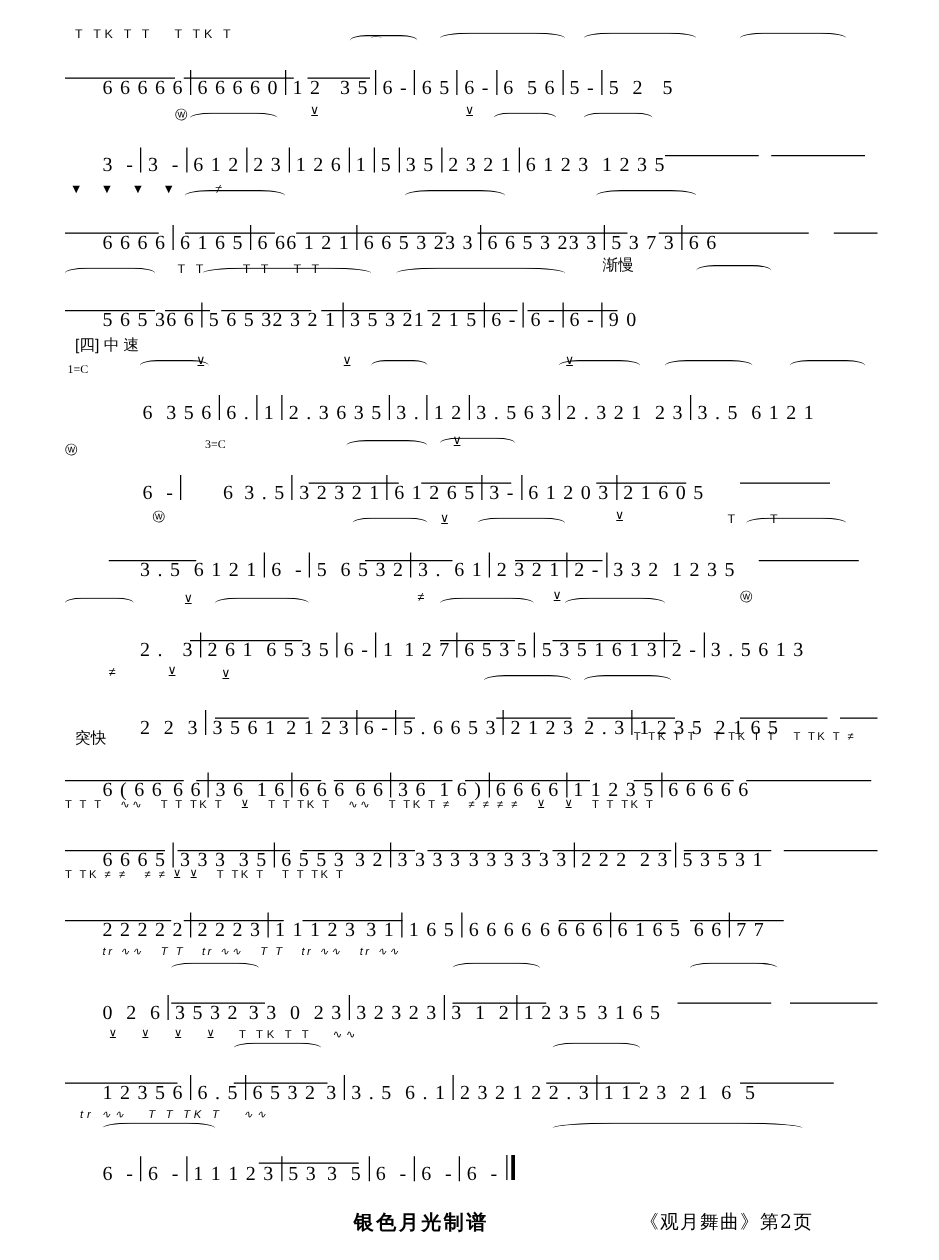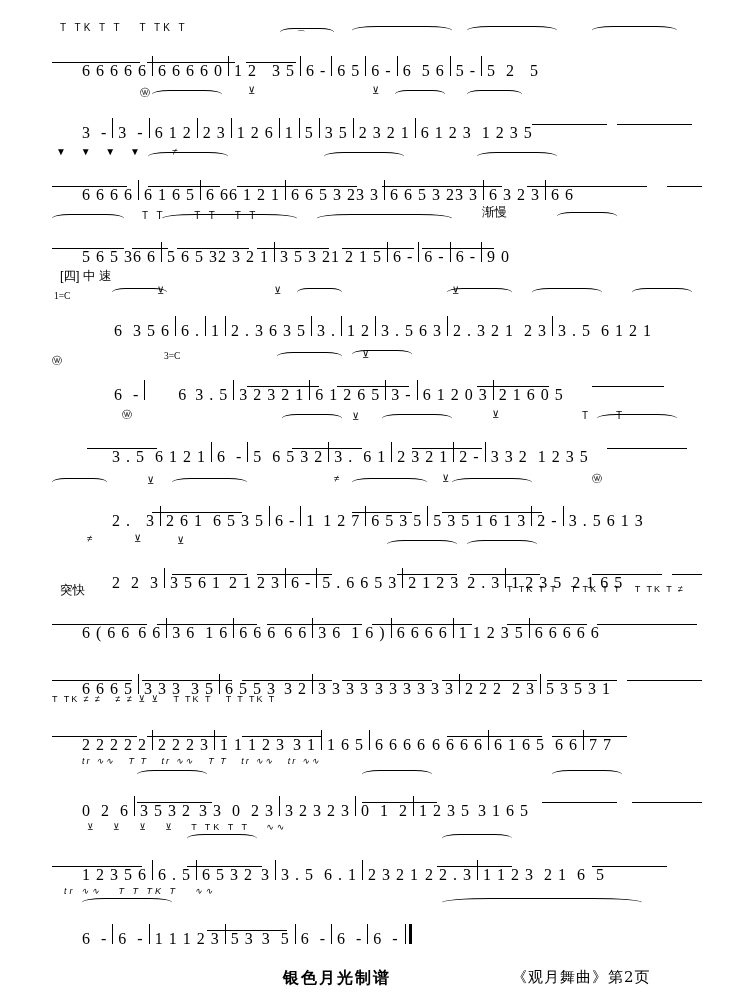--- a/index.html
+++ b/index.html
@@ -137,21 +137,21 @@
     <div class="slur" style="left:100px;top:6px;width:70px;"></div>
     <div class="slur" style="left:343px;top:6px;width:50px;"></div>
     <div class="slur" style="left:415px;top:6px;width:55px;"></div>
     <div class="underline-row" style="left:480px;top:40px;width:75px;"></div>
     <div class="underline-row" style="left:565px;top:40px;width:75px;"></div>
   </div>
 
   <div class="system" style="top:146px;">
     <div class="tech" style="left:4px;top:0px;letter-spacing:6px;">▼ ▼ ▼ ▼   ≠</div>
     <div class="notes" style="position:absolute;left:0;top:18px;">
-      <span>6 6 6 6</span><span class="barline"></span><span>6 1 6 5</span><span class="barline"></span><span>6 6</span><span>6 1 2 1</span><span class="barline"></span><span>6 6 5 3 2</span><span>3 3</span><span class="barline"></span><span>6 6 5 3 2</span><span>3 3</span><span class="barline"></span><span>6 3 2 3</span><span class="barline"></span><span>6 6</span>
+      <span>6 6 6 6</span><span class="barline"></span><span>6 1 6 5</span><span class="barline"></span><span>6 6</span><span>6 1 2 1</span><span class="barline"></span><span>6 6 5 3 2</span><span>3 3</span><span class="barline"></span><span>6 6 5 3 2</span><span>3 3</span><span class="barline"></span><span>5 3 7 3</span><span class="barline"></span><span>6 6</span>
     </div>
     <div class="slur" style="left:96px;top:6px;width:80px;"></div>
     <div class="slur" style="left:272px;top:6px;width:80px;"></div>
     <div class="slur" style="left:425px;top:6px;width:80px;"></div>
     <div class="underline-row" style="left:0px;top:40px;width:75px;"></div>
     <div class="underline-row" style="left:96px;top:40px;width:72px;"></div>
     <div class="underline-row" style="left:185px;top:40px;width:120px;"></div>
     <div class="underline-row" style="left:330px;top:40px;width:120px;"></div>
     <div class="underline-row" style="left:475px;top:40px;width:120px;"></div>
     <div class="underline-row" style="left:615px;top:40px;width:35px;"></div>
@@ -265,20 +265,21 @@
     </div>
     <div class="underline-row" style="left:0px;top:46px;width:95px;"></div>
     <div class="underline-row" style="left:105px;top:46px;width:100px;"></div>
     <div class="underline-row" style="left:215px;top:46px;width:95px;"></div>
     <div class="underline-row" style="left:320px;top:46px;width:100px;"></div>
     <div class="underline-row" style="left:455px;top:46px;width:80px;"></div>
     <div class="underline-row" style="left:545px;top:46px;width:100px;"></div>
   </div>
 
   <div class="system" style="top:634px;">
+    <div class="tech" style="left:0px;top:4px;letter-spacing:2px;font-size:9px;">T T T   ∿∿   T T TK T   ⊻   T T TK T   ∿∿   T TK T ≠   ≠ ≠ ≠ ≠   ⊻   ⊻   T T TK T</div>
     <div class="notes" style="position:absolute;left:0;top:24px;">
       <span>6 6 6 5</span><span class="barline"></span><span>3 3 3</span><span style="display:inline-block;width:10px;"></span><span>3 5</span><span class="barline"></span><span>6 5 5 3</span><span style="display:inline-block;width:8px;"></span><span>3 2</span><span class="barline"></span><span>3 3 3 3</span><span style="display:inline-block;width:6px;"></span><span>3 3 3 3 3 3</span><span class="barline"></span><span>2 2 2  2 3</span><span class="barline"></span><span>5 3 5 3 1</span>
     </div>
     <div class="underline-row" style="left:0px;top:46px;width:80px;"></div>
     <div class="underline-row" style="left:90px;top:46px;width:90px;"></div>
     <div class="underline-row" style="left:190px;top:46px;width:90px;"></div>
     <div class="underline-row" style="left:290px;top:46px;width:90px;"></div>
     <div class="underline-row" style="left:390px;top:46px;width:95px;"></div>
     <div class="underline-row" style="left:495px;top:46px;width:70px;"></div>
     <div class="underline-row" style="left:575px;top:46px;width:75px;"></div>
@@ -292,21 +293,21 @@
     <div class="underline-row" style="left:0px;top:46px;width:85px;"></div>
     <div class="underline-row" style="left:95px;top:46px;width:80px;"></div>
     <div class="underline-row" style="left:190px;top:46px;width:80px;"></div>
     <div class="underline-row" style="left:395px;top:46px;width:95px;"></div>
     <div class="underline-row" style="left:500px;top:46px;width:75px;"></div>
   </div>
 
   <div class="system" style="top:756px;">
     <div class="tech" style="left:30px;top:0px;letter-spacing:2px;font-size:9px;font-style:italic;">tr ∿∿   T T   tr ∿∿   T T   tr ∿∿   tr ∿∿</div>
     <div class="notes" style="position:absolute;left:0;top:24px;">
-      <span>0  2  6</span><span class="barline"></span><span>3 5 3 2</span><span style="display:inline-block;width:8px;"></span><span>3 3  0  2 3</span><span class="barline"></span><span>3 2 3 2 3</span><span class="barline"></span><span>0  1  2</span><span class="barline"></span><span>1 2 3 5</span><span style="display:inline-block;width:8px;"></span><span>3 1 6 5</span>
+      <span>0  2  6</span><span class="barline"></span><span>3 5 3 2</span><span style="display:inline-block;width:8px;"></span><span>3 3  0  2 3</span><span class="barline"></span><span>3 2 3 2 3</span><span class="barline"></span><span>3  1  2</span><span class="barline"></span><span>1 2 3 5</span><span style="display:inline-block;width:8px;"></span><span>3 1 6 5</span>
     </div>
     <div class="slur" style="left:85px;top:14px;width:70px;"></div>
     <div class="slur" style="left:310px;top:14px;width:70px;"></div>
     <div class="slur" style="left:500px;top:14px;width:70px;"></div>
     <div class="underline-row" style="left:85px;top:46px;width:75px;"></div>
     <div class="underline-row" style="left:310px;top:46px;width:75px;"></div>
     <div class="underline-row" style="left:490px;top:46px;width:75px;"></div>
     <div class="underline-row" style="left:580px;top:46px;width:70px;"></div>
   </div>
 

